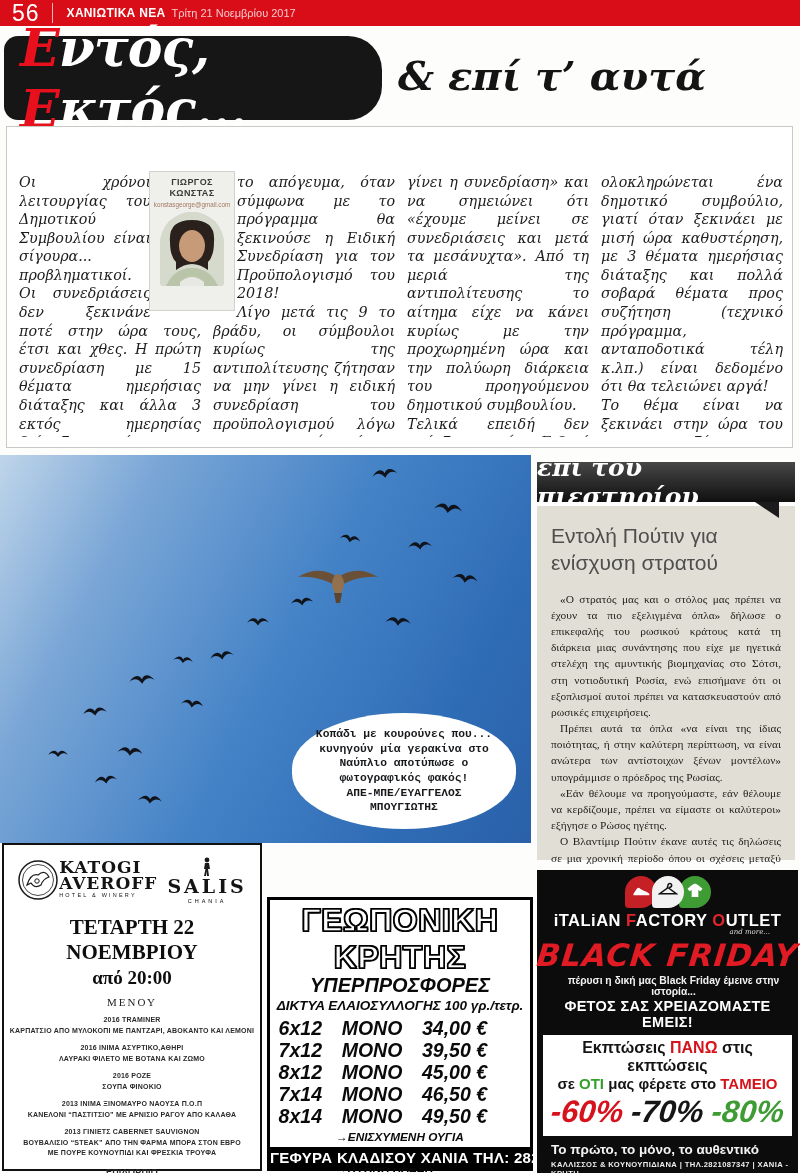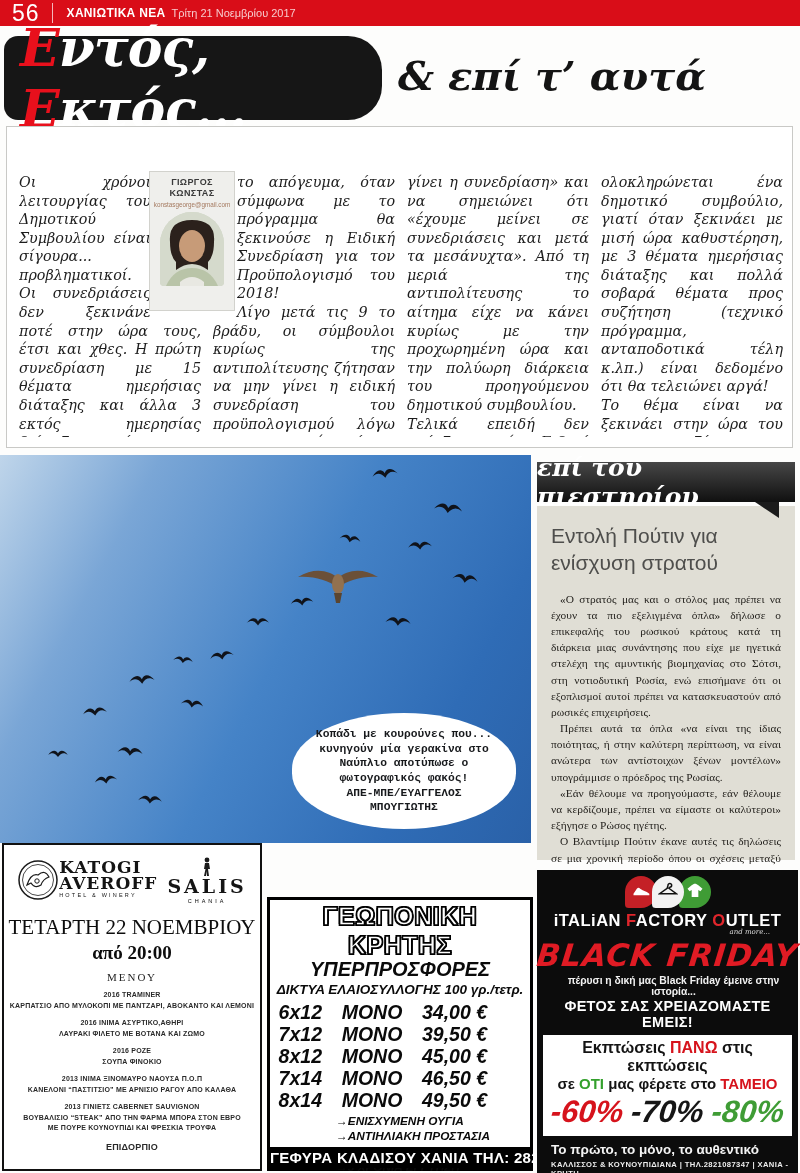--- a/index.html
+++ b/index.html
@@ -57,31 +57,31 @@
 
   
   .ad-salis { position:absolute; left:2px; top:843px; width:260px; height:328px; background:#fff; border:2px solid #111;
     text-align:center; padding-top:4px; }
   .salis-logos { display:flex; justify-content:center; align-items:center; gap:10px; height:62px; }
   .katogi { display:flex; }
   .katogi-txt { text-align:left; font-family:"DejaVu Serif", serif; font-weight:bold; font-size:17px; letter-spacing:1px; line-height:.95; color:#141414; }
   .katogi-sub { font-size:5.5px; letter-spacing:2.2px; font-family:"Liberation Sans",sans-serif; font-weight:400; margin-top:2px; }
   .salis-brand { text-align:center; font-family:"DejaVu Serif", serif; font-weight:bold; font-size:19px; letter-spacing:3px; color:#141414; line-height:1; }
   .salis-sub { font-size:5.5px; letter-spacing:3px; font-family:"Liberation Sans",sans-serif; font-weight:400; margin-top:2px; }
-  .salis-date { font-family:"Liberation Serif", serif; font-weight:normal; font-size:21px; margin-top:4px; color:#0d0d0d; }
+  .salis-date { font-family:"Liberation Serif", serif; font-weight:bold; font-size:21px; margin-top:4px; color:#0d0d0d; }
   .salis-time { font-family:"Liberation Serif", serif; font-weight:bold; font-size:19px; margin-top:2px; color:#0d0d0d; }
   .salis-menu-label { font-size:11px; letter-spacing:2px; margin-top:7px; color:#222; font-family:"Liberation Serif",serif; }
   .menu-group { margin-top:7px; }
   .m-line { font-size:7px; font-weight:bold; color:#2a2a2a; line-height:1.5; letter-spacing:.2px; font-family:"Liberation Sans",sans-serif; }
   .m-line.big { font-size:9px; }
 
   
   .ad-geo { position:absolute; left:267px; top:897px; width:266px; height:274px; background:#fff; border:3px solid #000;
     text-align:center; padding-top:2px; }
-  .geo-title { font-size:25px; font-weight:900; color:#fff; -webkit-text-stroke:1.4px #000; letter-spacing:.5px;
+  .geo-title { font-size:32px; font-weight:900; color:#fff; -webkit-text-stroke:1.4px #000; letter-spacing:.5px;
     text-shadow:1px 1px 0 #000,-1px 1px 0 #000,1px -1px 0 #000,-1px -1px 0 #000; }
   .geo-sub { font-size:20px; font-weight:900; font-style:italic; color:#0a0a0a; margin-top:-2px; }
   .geo-prod { font-size:13.5px; font-weight:800; font-style:italic; color:#0a0a0a; margin-top:1px; }
   .geo-row { display:flex; gap:14px; font-style:italic; font-weight:900; font-size:19.5px; color:#0a0a0a; line-height:1.13; }
   .geo-rows { margin-top:4px; }
   .geo-row .sz { width:52px; text-align:right; } .geo-row .mono { width:72px; text-align:center; } .geo-row .pr { width:78px; text-align:left; }
   .geo-feats { text-align:left; margin:3px 0 0 66px; font-style:italic; font-weight:800; font-size:11.8px; line-height:1.3; color:#0a0a0a; }
   .geo-bar { position:absolute; left:0; bottom:0; width:100%; background:#000; color:#fff; font-weight:900; font-size:15px;
     letter-spacing:.3px; padding:2px 0; transform-origin:center; white-space:nowrap; }
 

